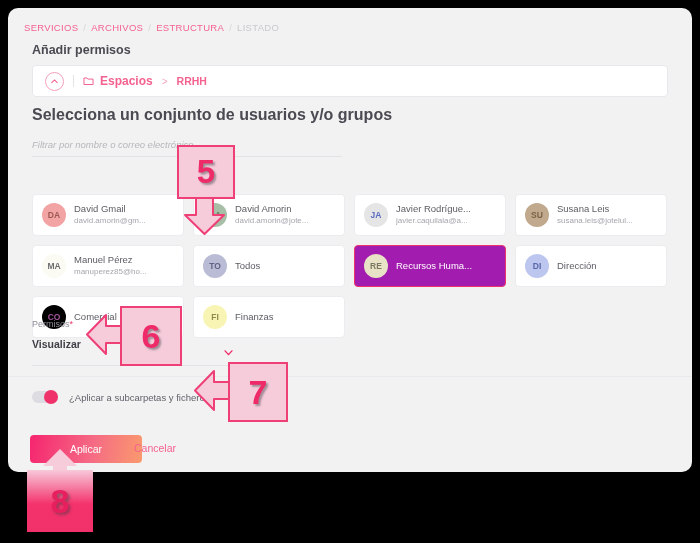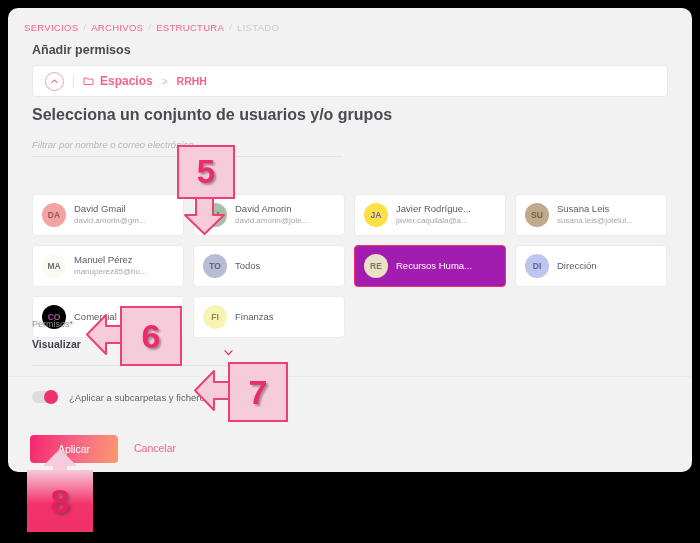--- a/index.html
+++ b/index.html
@@ -83,21 +83,21 @@
   .sect-div{position:absolute;left:0;top:368px;width:684px;height:1px;background:#e9e9ee;}
 
   
   .toggle-row{position:absolute;left:24px;top:383px;display:flex;align-items:center;}
   .switch{width:26px;height:12px;border-radius:6px;background:#dcdce2;position:relative;flex:0 0 auto;}
   .knob{position:absolute;right:0;top:-1px;width:14px;height:14px;border-radius:50%;background:#f0326a;}
   .toggle-lbl{font-size:9.5px;color:#62626b;margin-left:11px;}
 
   
   .btn-apply{
-    position:absolute;left:22px;top:427px;width:88px;height:28px;border-radius:4px;border:0;
+    position:absolute;left:22px;top:427px;width:112px;height:28px;border-radius:4px;border:0;
     background:linear-gradient(100deg,#f5256f 0%,#f56a84 55%,#fa9a6e 100%);
     color:#fff;font-size:10.5px;font-family:"Liberation Sans",sans-serif;cursor:pointer;
   }
   .btn-cancel{
     position:absolute;left:120px;top:433px;background:none;border:0;
     color:#f4628f;font-size:10.5px;font-family:"Liberation Sans",sans-serif;cursor:pointer;
   }
 
   
   .anno{position:absolute;}
@@ -167,21 +167,21 @@
           </div>
         </div>
         <div class="ucard">
           <div class="av" style="background: rgb(167, 191, 166); color: rgb(93, 122, 92);">DA</div>
           <div class="utxt">
             <div class="uname">David Amorin</div>
             <div class="umail">david.amorin@jote...</div>
           </div>
         </div>
         <div class="ucard">
-          <div class="av" style="background: #fde047; color: rgb(90, 107, 191);">JA</div>
+          <div class="av" style="background: #e5e5e5; color: rgb(90, 107, 191);">JA</div>
           <div class="utxt">
             <div class="uname">Javier Rodrígue...</div>
             <div class="umail">javier.caquilala@a...</div>
           </div>
         </div>
         <div class="ucard">
           <div class="av" style="background: rgb(192, 169, 140); color: rgb(122, 100, 69);">SU</div>
           <div class="utxt">
             <div class="uname">Susana Leis</div>
             <div class="umail">susana.leis@jotelul...</div>

